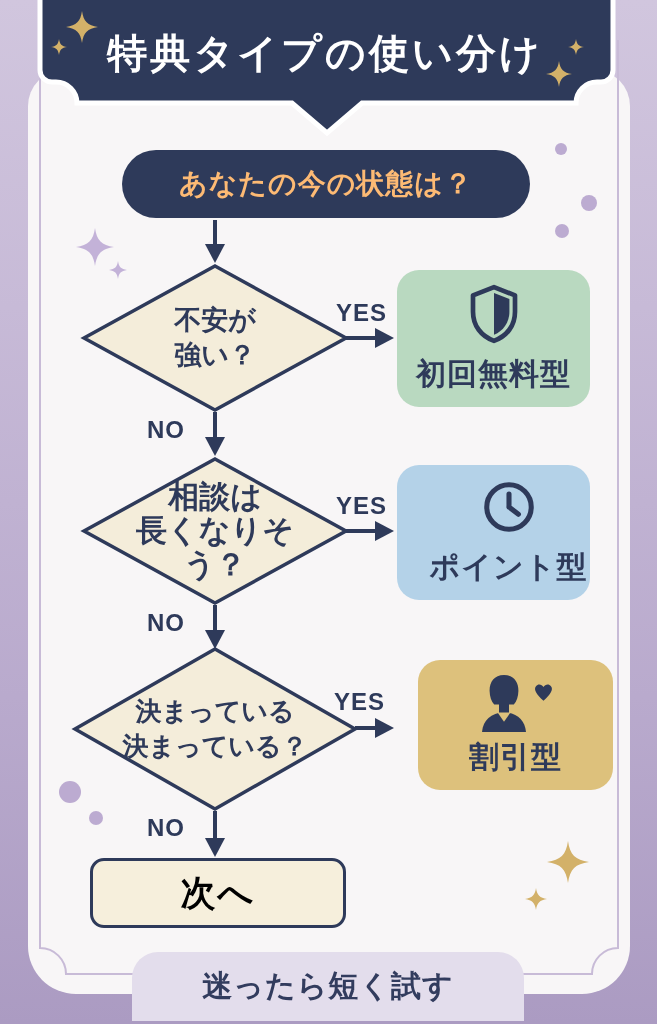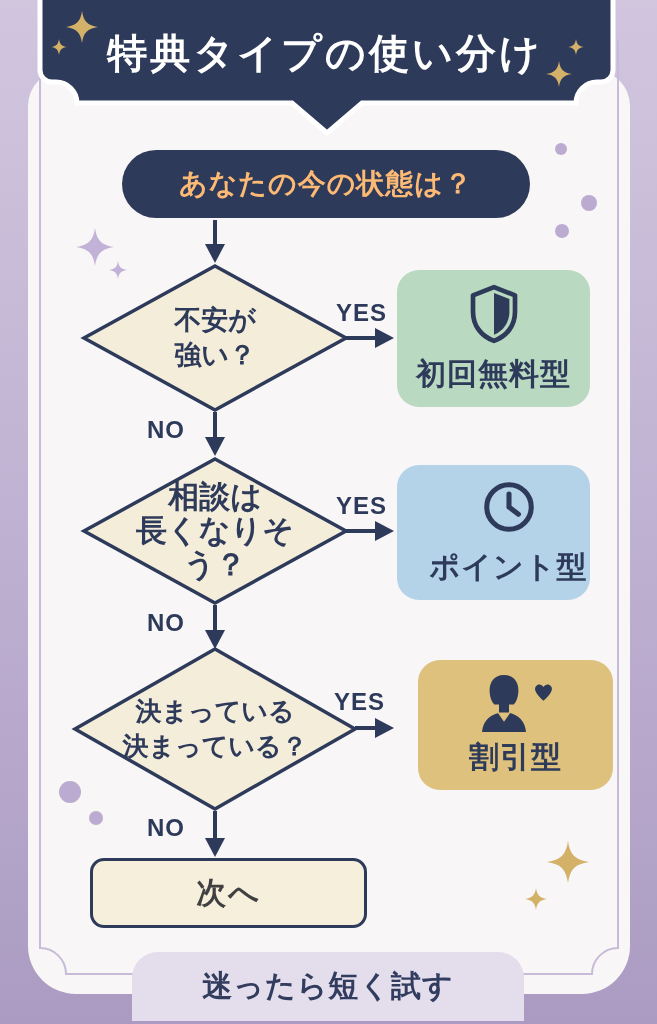--- a/index.html
+++ b/index.html
@@ -48,24 +48,24 @@
   .card{
     position:absolute;border-radius:22px;
     display:flex;flex-direction:column;align-items:center;justify-content:space-between;
     padding:13px 0 12px 0;box-sizing:border-box;
   }
   .card-green{left:397px;top:270px;width:193px;height:137px;}
   .card-blue{left:397px;top:465px;width:193px;height:135px;}
   .card-gold{left:418px;top:660px;width:195px;height:130px;}
   .card-label{color:#2e3a5a;font-size:30px;font-weight:700;letter-spacing:1px;}
   .next-box{
-    position:absolute;left:90px;top:858px;width:277px;height:70px;
+    position:absolute;left:90px;top:858px;width:256px;height:70px;
     background:#f6efdc;border:3.5px solid #2e3a5a;border-radius:14px;
     display:flex;align-items:center;justify-content:center;box-sizing:border-box;
-    color:#404040;font-size:30px;font-weight:700;letter-spacing:2px;
+    color:#000000;font-size:35px;font-weight:700;letter-spacing:2px;
   }
   .footer-bar{
     position:absolute;left:132px;top:952px;width:392px;height:69px;
     background:#e3ddec;border-radius:26px 26px 0 0;
     display:flex;align-items:center;justify-content:center;
     color:#323c5e;font-size:30px;font-weight:700;letter-spacing:1px;
   }
 </style>
 </head>
 <body>

